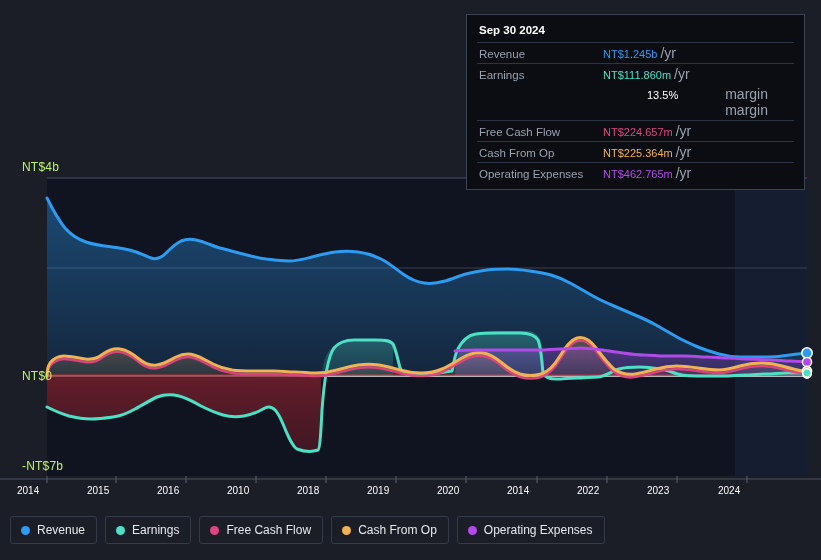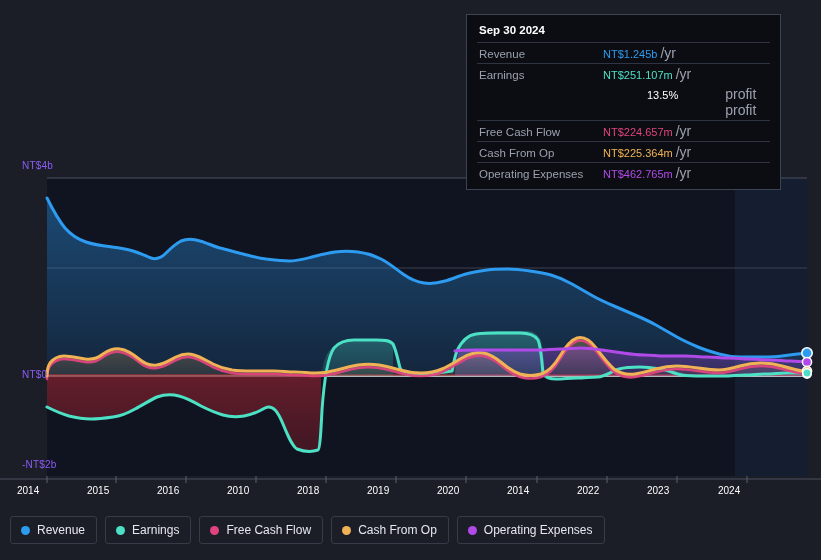--- a/index.html
+++ b/index.html
@@ -26,40 +26,40 @@
   }
   #chart-svg {
     position: absolute;
     left: 0;
     top: 0;
   }
 
   
   .y-label {
     position: absolute;
-    color: #8b5cf6;
-    font-size: 10px;
+    color: #bef264;
+    font-size: 12px;
     letter-spacing: .2px;
     white-space: nowrap;
   }
   .x-label {
     position: absolute;
     color: #ffffff;
     font-size: 10px;
     text-align: left;
     width: 60px;
     white-space: nowrap;
   }
 
   
   #tooltip {
     position: absolute;
     left: 466px;
     top: 14px;
-    width: 315px;
+    width: 339px;
     background: #0c0d12;
     border: 1px solid #3c4352;
     box-sizing: border-box;
     padding: 8px 10px 6px 10px;
   }
   #tooltip .tt-title {
     color: #ffffff;
     font-size: 11.5px;
     font-weight: bold;
     padding: 1px 2px 6px 2px;
@@ -195,21 +195,21 @@
 
       <circle cx="807" cy="353" r="5.2" fill="#2d9bf0" stroke="#ffffff" stroke-width="1.6"></circle>
       <circle cx="807" cy="362" r="4.6" fill="#b14ae8" stroke="#ffffff" stroke-width="1.5"></circle>
       <circle cx="807" cy="371" r="4.6" fill="#f0b254" stroke="#ffffff" stroke-width="1.5"></circle>
       <circle cx="807" cy="374" r="4.2" fill="#e0447e" stroke="#ffffff" stroke-width="1.4"></circle>
       <circle cx="807" cy="373" r="4.2" fill="#4ce0c4" stroke="#ffffff" stroke-width="1.4"></circle>
     </svg>
 
     <div class="y-label" style="left:22px; top:160px;">NT$4b</div>
     <div class="y-label" style="left:22px; top:369px;">NT$0</div>
-    <div class="y-label" style="left:22px; top:459px;">-NT$2b</div>
+    <div class="y-label" style="left:22px; top:459px;">-NT$7b</div>
 
     <div class="x-label" style="left:17px;  top:485px;">2014</div>
     <div class="x-label" style="left:87px;  top:485px;">2015</div>
     <div class="x-label" style="left:157px; top:485px;">2016</div>
     <div class="x-label" style="left:227px; top:485px;">2010</div>
     <div class="x-label" style="left:297px; top:485px;">2018</div>
     <div class="x-label" style="left:367px; top:485px;">2019</div>
     <div class="x-label" style="left:437px; top:485px;">2020</div>
     <div class="x-label" style="left:507px; top:485px;">2014</div>
     <div class="x-label" style="left:577px; top:485px;">2022</div>
@@ -221,28 +221,28 @@
     <div class="tt-title">Sep 30 2024</div>
 
     <div class="tt-row">
       <span class="tt-key">Revenue</span>
       <span class="tt-val" style="color:#2d9bf0;">NT$1.245b</span>
       <span class="tt-unit">/yr</span>
     </div>
 
     <div class="tt-row">
       <span class="tt-key">Earnings</span>
-      <span class="tt-val" style="color:#4ce0c4;">NT$251.107m</span>
+      <span class="tt-val" style="color:#4ce0c4;">NT$111.860m</span>
       <span class="tt-unit">/yr</span>
     </div>
 
     <div class="tt-row noline">
       <span class="tt-key"></span>
       <span class="tt-val" style="color:#ffffff;">13.5%</span>
-      <span class="tt-unit">profit profit</span>
+      <span class="tt-unit">margin margin</span>
     </div>
 
     <div class="tt-row">
       <span class="tt-key">Free Cash Flow</span>
       <span class="tt-val" style="color:#e0447e;">NT$224.657m</span>
       <span class="tt-unit">/yr</span>
     </div>
 
     <div class="tt-row">
       <span class="tt-key">Cash From Op</span>

